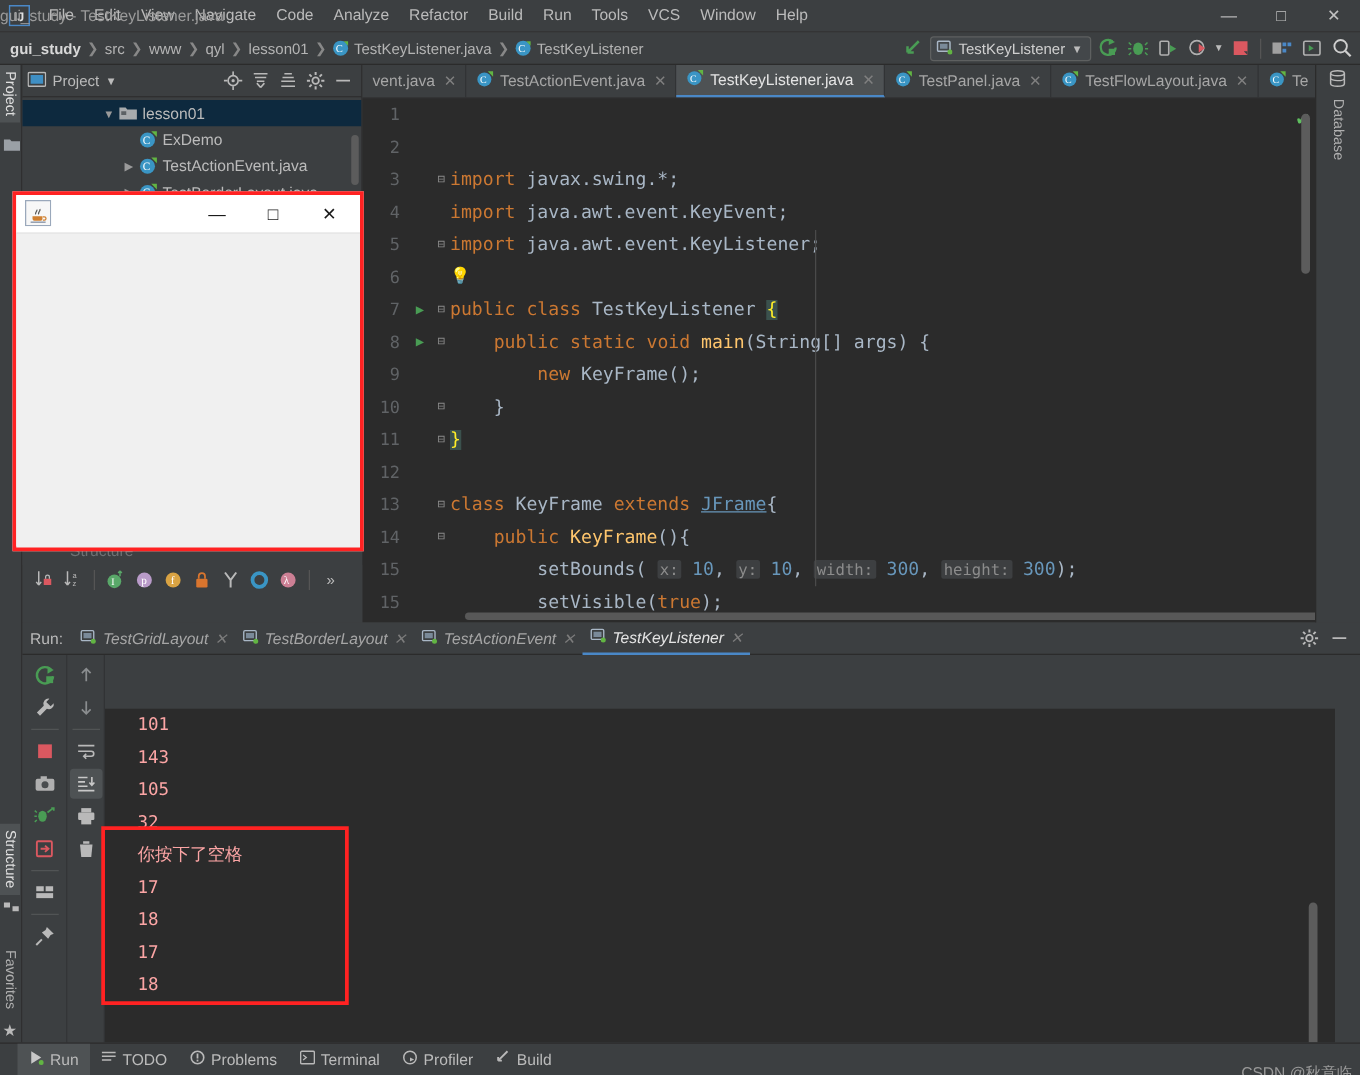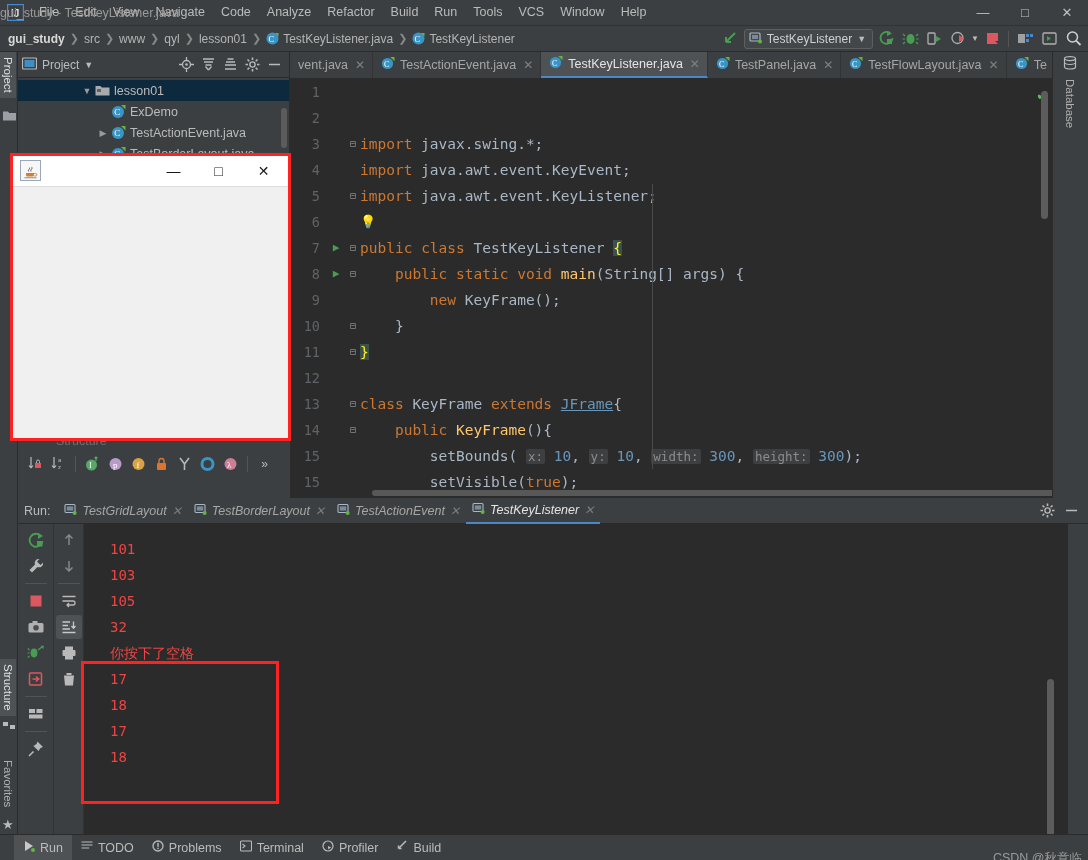--- a/index.html
+++ b/index.html
@@ -179,21 +179,21 @@
   .run-side2 {
     width:30px; background:#3c3f41; display:flex; flex-direction:column;
     align-items:center; padding-top:4px; gap:2px; border-right:1px solid #313335;
   }
   .rsi { width:26px; height:24px; display:flex; align-items:center; justify-content:center; border-radius:3px;}
   .rsi.on { background:#4e5254; }
   .rs-div { width:22px; height:1px; background:#515455; margin:3px 0; }
   .console {
     flex:1; background:#2b2b2b; position:relative; overflow:hidden;
     font-family:"DejaVu Sans Mono","Liberation Mono",monospace;
-    font-size:14px; line-height:26px; color:#ef4444; padding:12px 0 0 26px;
+    font-size:14px; line-height:26px; color:#fca5a5; padding:0 0 0 26px;margin-top:43px;
   }
   .cline { white-space:pre; height:26px; }
   .cn-scroll {
     position:absolute; right:14px; top:155px; width:7px; height:170px;
     background:#5c5c5c; border-radius:4px;
   }
   .console-rightgut { width:20px; background:#3c3f41; }
 
   
   .redbox { position:absolute; border:3px solid #ff2222; pointer-events:none; }
@@ -885,21 +885,21 @@
         <div class="rsi">
           <svg width="16" height="16" viewBox="0 0 16 16">
               <path d="M3 4.5 H13 L12 14.5 H4 Z" fill="#b9b9b9"></path>
               <rect x="5.5" y="2" width="5" height="2" fill="#b9b9b9"></rect>
             </svg>
         </div>
       </div>
 
       <div class="console">
         <div class="cline">101</div>
-        <div class="cline">103</div>
+        <div class="cline">143</div>
         <div class="cline">105</div>
         <div class="cline">32</div>
         <div class="cline">你按下了空格</div>
         <div class="cline">17</div>
         <div class="cline">18</div>
         <div class="cline">17</div>
         <div class="cline">18</div>
         <div class="cn-scroll"></div>
       </div>
       <div class="console-rightgut"></div>

